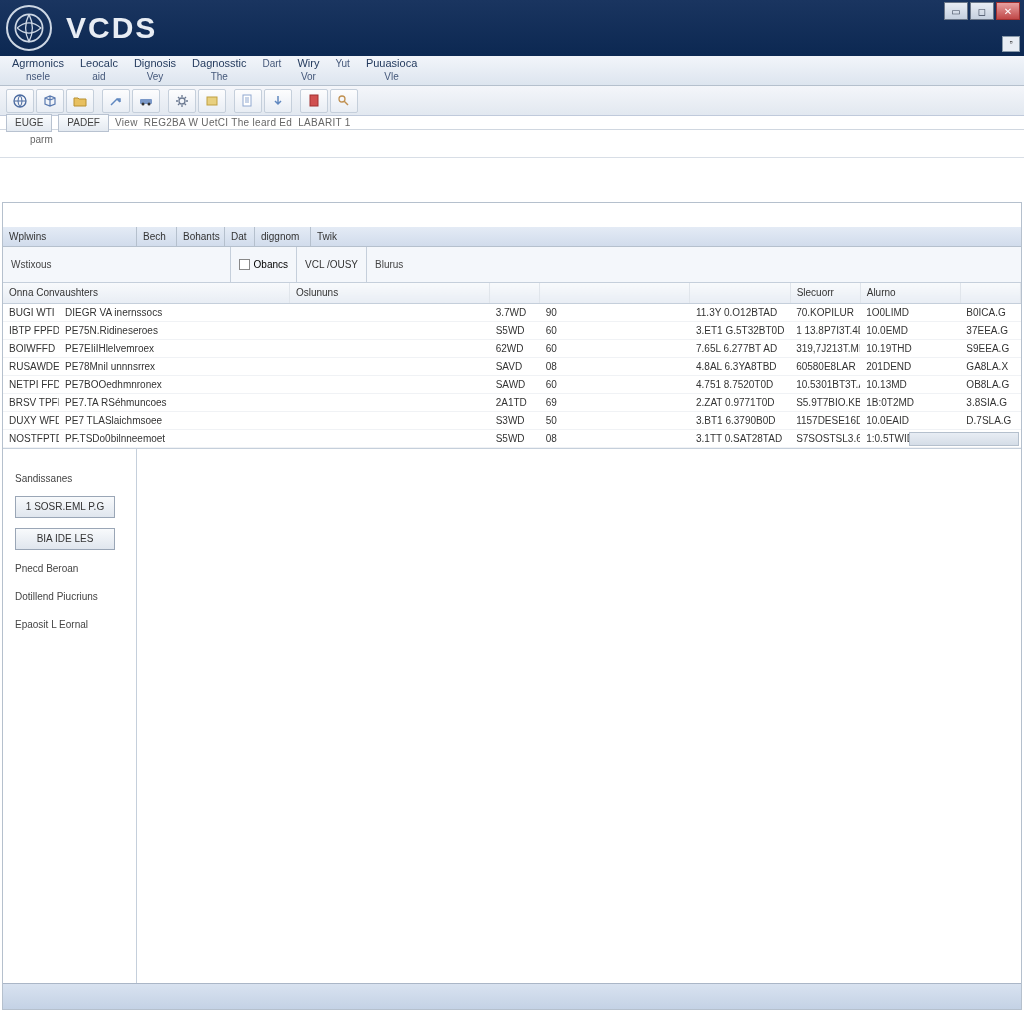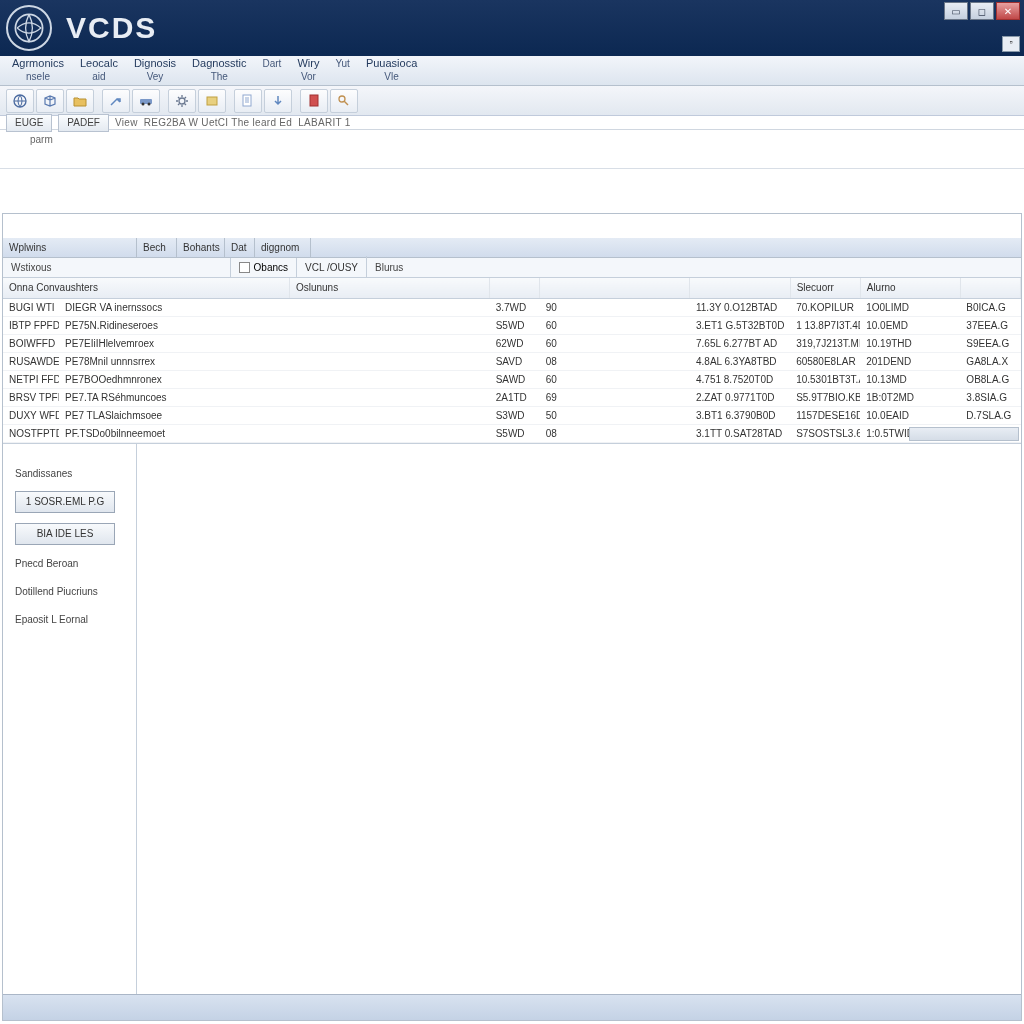--- a/index.html
+++ b/index.html
@@ -26,33 +26,33 @@
 .tool-sep { width:4px;}
 .ico { width:16px; height:16px; display:inline-block;}
 
 
 .infobar { height: 14px; border-bottom: 1px solid #d0d7e0; display:flex; align-items:center; padding:0 6px; gap:6px; }
 .info-btn { height:18px; padding:0 8px; border:1px solid #b8c2d0; background:linear-gradient(#fafcfe,#e4eaf1); font-size:10px; color:#444; }
 .info-text { font-size:10px; color:#666; letter-spacing:0.3px;}
 
 
 .status-area { padding: 4px 6px 4px; font-size:10px; color:#555; }
-.status-line1 { font-size:10px; color:#666; margin-bottom:13px;padding-left:24px;}
+.status-line1 { font-size:10px; color:#666; margin-bottom:2px;padding-left:24px;}
 .status-line2 { font-size:10px; color:#555;}
 .divider { border-bottom:1px solid #d8dee6; margin-top:6px;}
 
 .gap { height:44px; }
 
 
 .main-panel { border:1px solid #b5c0cd; margin: 0 2px 0 2px; display:flex; flex-direction:column; height: 808px; position:relative;}
 
 .panel-header { height: 20px; background: linear-gradient(#e4ebf5,#d1dcec); border-bottom:1px solid #b5c0cd; display:flex; align-items:center;margin-top:24px;}
 .header-cell { border-right:1px solid #b5c0cd; height:100%; display:flex; align-items:center; padding:0 6px; font-size:10px; color:#333;}
 
-.panel-tabs { height:20px; border-bottom:1px solid #c5cfdb; display:flex; align-items:center; background:#f4f7fb; font-size:10px;}
+.panel-tabs { height:36px; border-bottom:1px solid #c5cfdb; display:flex; align-items:center; background:#f4f7fb; font-size:10px;}
 .tab-left { padding:0 8px; color:#444;}
 .tab-cb { display:flex; align-items:center; gap:4px; padding:0 8px; margin-left:170px; border-left:1px solid #c5cfdb; border-right:1px solid #c5cfdb; height:100%;}
 .tab-mid { padding:12px 8px; border-right:1px solid #c5cfdb; height:100%; display:flex; align-items:center; color:#333;}
 .tab-right { padding:0 8px; color:#444;}
 
 
 .table-wrap { border-bottom:1px solid #c5cfdb; position:relative;}
 table { width:100%; border-collapse:collapse; table-layout:fixed;}
 thead th { height:20px; background:linear-gradient(#f8fafc,#e8edf4); border-bottom:1px solid #c5cfdb; border-right:1px solid #e0e5eb; font-weight:normal; font-size:10px; color:#333; text-align:left; padding:0 6px;}
 tbody td { height:18px; font-size:10px; color:#333; padding:0 6px; border-bottom:1px solid #f0f2f5; overflow:hidden; white-space:nowrap;}
@@ -208,20 +208,21 @@
 <div class="divider"></div>
 <div class="gap"></div>
 
 <div class="main-panel">
   <div class="panel-header">
     <div class="header-cell" style="width:134px">Wplwins</div>
     <div class="header-cell" style="width:40px">Bech</div>
     <div class="header-cell" style="width:48px">Bohants</div>
     <div class="header-cell" style="width:30px">Dat</div>
     <div class="header-cell" style="width:56px">diggnom</div>
+    <div class="header-cell" style="flex:1;border-right:none">Twik</div>
   </div>
   <div class="panel-tabs">
     <span class="tab-left">Wstixous</span>
     <span class="tab-cb">
         <span class="checkbox-box"></span>
         <span>Obancs</span>
       </span>
     <span class="tab-mid">VCL /OUSY</span>
     <span class="tab-right">Blurus</span>
   </div>

